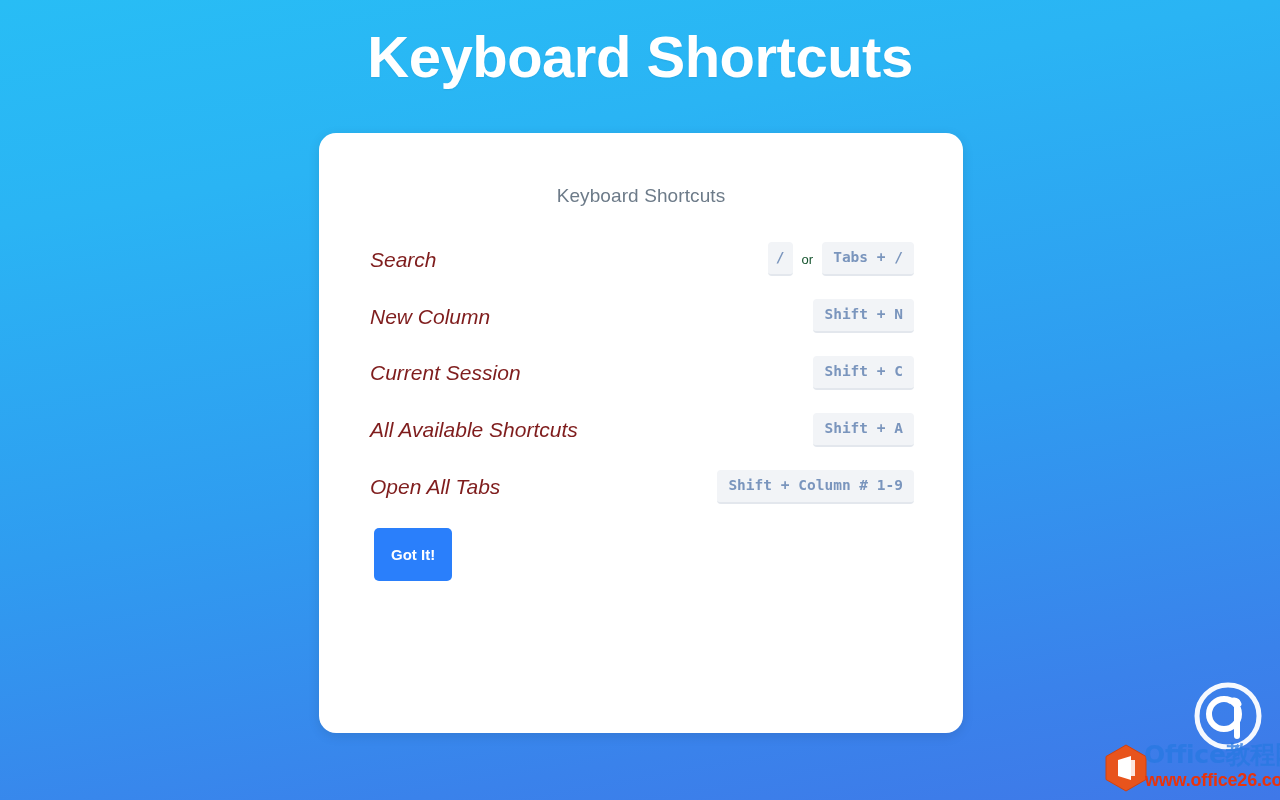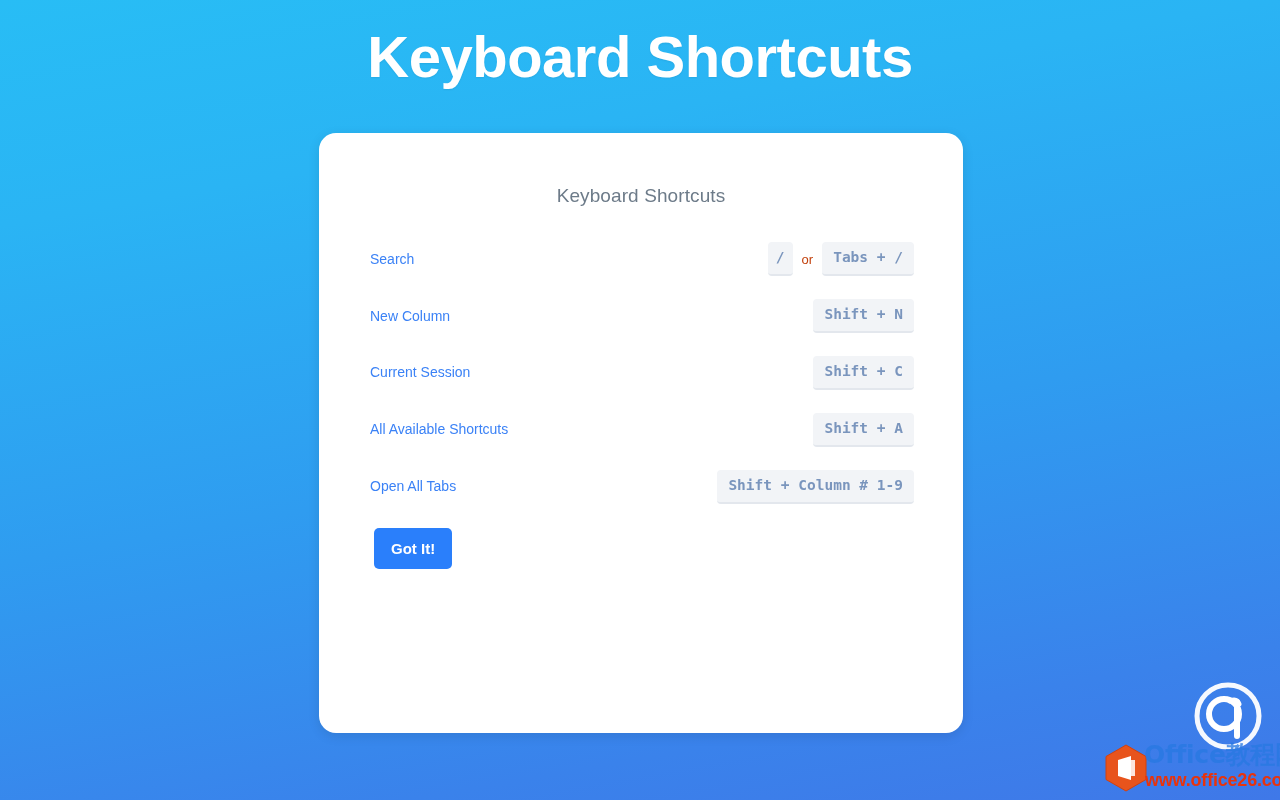--- a/index.html
+++ b/index.html
@@ -48,24 +48,25 @@
     margin-top:24px;
     padding:0 49px 0 51px;
   }
   .row{
     display:flex;
     align-items:center;
     justify-content:space-between;
     height:56.8px;
   }
   .row-label{
-    color:#3b82f6;
-    font-size:14px;
+    color:#7f1d1d;
+    font-size:21px;
     line-height:19px;
     white-space:nowrap;
+    font-style:italic;
   }
   .row-keys{
     display:flex;
     align-items:center;
     gap:9px;
   }
   .kbd{
     display:inline-block;
     background:#f2f4f7;
     color:#7a95bd;
@@ -76,40 +77,40 @@
     padding:7px 11px 8px 11px;
     border-radius:4px;
     border-bottom:2px solid #e3e7ed;
     white-space:pre;
   }
   .kbd.single{
     padding-left:8px;
     padding-right:8px;
   }
   .or{
-    color:#c2410c;
+    color:#14532d;
     font-size:13px;
     font-family:"Liberation Sans", sans-serif;
   }
 
   
   .card-footer{
     padding:13px 0 0 55px;
   }
   .btn-primary{
     display:inline-block;
     background:#2a7ffb;
     color:#ffffff;
     font-size:15px;
     font-weight:bold;
     font-family:"Liberation Sans", sans-serif;
     border:none;
     border-radius:5px;
     padding:0 17px;
-    height:41px;
+    height:53px;
     line-height:41px;
     cursor:pointer;
   }
 
   
   .watermark{
     position:absolute;
     right:4px; bottom:2px;
     width:176px; height:118px;
   }

